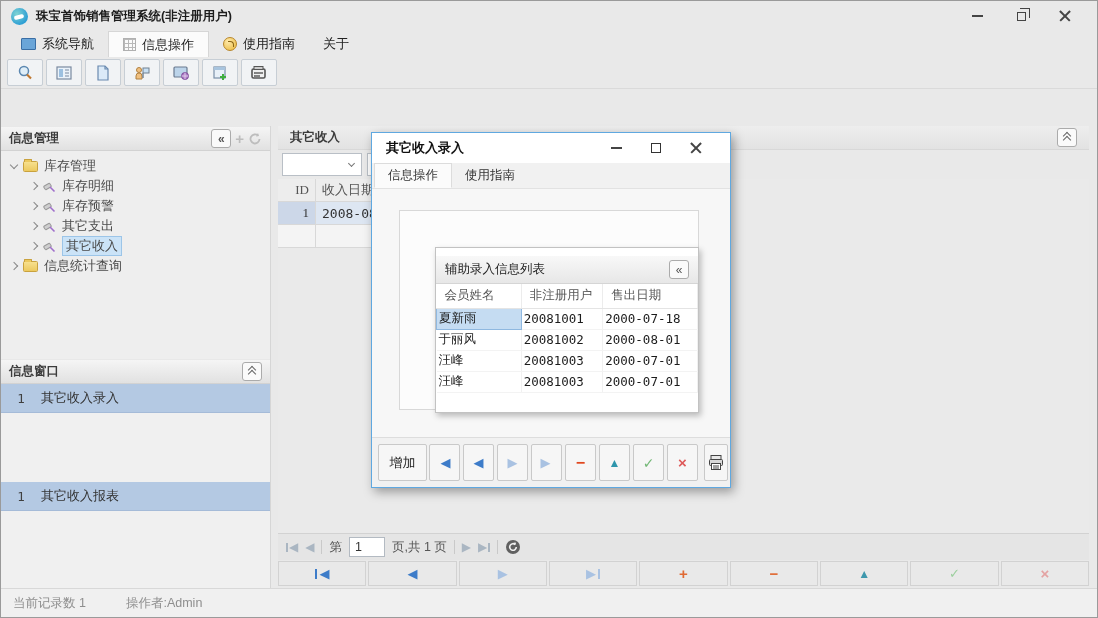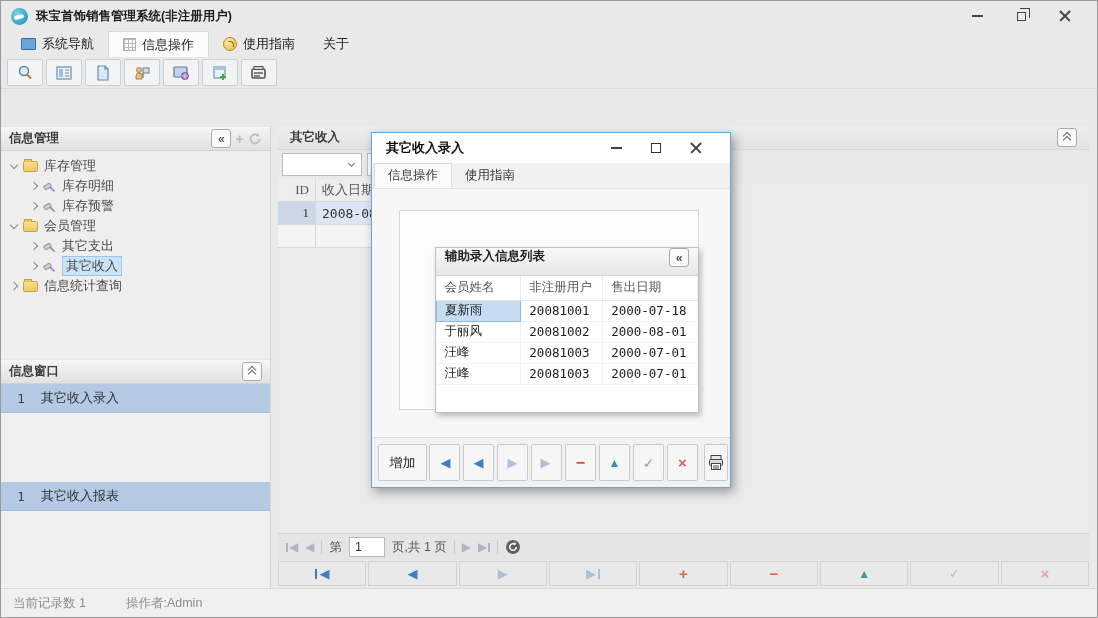--- a/index.html
+++ b/index.html
@@ -148,26 +148,26 @@
   .dbtn { width:40px; height:26px; display:flex; align-items:center; justify-content:center; }
   .ico-max { width:10px; height:10px; border:1.5px solid #333; }
   .dtabs { height:26px; background:#f1f1f1; border-bottom:1px solid #e2e2e2; display:flex; padding-left:2px; }
   .dtab { padding:0 13px; display:flex; align-items:center; font-size:12.5px; color:#333; }
   .dtab.active { background:#fbfbfb; border:1px solid #dcdcdc; border-bottom:1px solid #fbfbfb; }
   .grouppanel { position:absolute; left:27px; top:77px; width:300px; height:200px; background:#fcfcfc;
                 border:1px solid #d8d8d8; }
   .listpanel { position:absolute; left:63px; top:114px; width:264px; height:166px; background:#fff;
                border:1px solid #c2c2c2; box-shadow:2px 3px 6px rgba(0,0,0,.25); display:flex; flex-direction:column; }
   .lphead { height:28px; background:linear-gradient(#f8f8f8,#e7e7e7); border-bottom:1px solid #d5d5d5;
-            display:flex; padding:0 9px; font-weight:bold; font-size:12.5px; color:#222; flex:none; }
+            display:flex; align-items:center; padding:0 9px; font-weight:normal; font-size:12.5px; color:#222; flex:none;margin-top:8px; }
   .lphead .sp { margin-left:auto; }
   .ltable { width:100%; border-collapse:collapse; font-size:12.5px; }
   .ltable th { height:24px; font-weight:normal; color:#555; text-align:left; padding:0 8px;
                border-right:1px solid #ececec; border-bottom:1px solid #e4e4e4; }
-  .ltable td { height:21px; color:#1c1c1c; padding:0 8px; border-right:1px solid #f1f1f1; border-bottom:1px solid #f3f3f3; }
+  .ltable td { height:21px; color:#1c1c1c; padding:0 2px; border-right:1px solid #f1f1f1; border-bottom:1px solid #f3f3f3; }
   .ltable .mono { font-family:"DejaVu Sans Mono","Liberation Mono",monospace; font-size:12.5px; }
   .ltable td.namesel { background:#c5dcf2; border:1px solid #8fb8e0; }
   .c-name { width:86px; } .c-card { width:82px; } .c-date { width:96px; }
 
   .dtoolbar { position:absolute; left:0; right:0; bottom:0; height:50px; background:#f1f1f1;
               border-top:1px solid #ddd; }
   .dbtn2 { position:absolute; top:6px; height:37px; background:#f6f6f6; border:1px solid #c9c9c9;
            border-radius:2px; display:flex; align-items:center; justify-content:center; font-size:13px; gap:2px; }
   .addbtn { left:6px; width:49px; color:#222; }
   .d-red { color:#e0481f; font-weight:bold; font-size:16px; }
@@ -300,25 +300,20 @@
             </svg>
           <span class="tlabel">库存明细</span>
         </div>
         <div class="titem lvl1">
           <span class="caret right"></span>
           <svg class="leafico" width="13" height="13" viewBox="0 0 13 13">
               <rect x="1" y="4.5" width="7" height="4" rx="1" fill="#cfcfcf" stroke="#9a9a9a" transform="rotate(-30 4.5 6.5)"></rect>
               <line x1="7" y1="7" x2="11.5" y2="11.5" stroke="#a070cc" stroke-width="1.6"></line>
             </svg>
           <span class="tlabel">库存预警</span>
-        </div>
-        <div class="titem lvl0">
-          <span class="caret down"></span>
-          <span class="folder"></span>
-          <span class="tlabel">会员管理</span>
         </div>
         <div class="titem lvl1">
           <span class="caret right"></span>
           <svg class="leafico" width="13" height="13" viewBox="0 0 13 13">
               <rect x="1" y="4.5" width="7" height="4" rx="1" fill="#cfcfcf" stroke="#9a9a9a" transform="rotate(-30 4.5 6.5)"></rect>
               <line x1="7" y1="7" x2="11.5" y2="11.5" stroke="#a070cc" stroke-width="1.6"></line>
             </svg>
           <span class="tlabel">其它支出</span>
         </div>
         <div class="titem lvl1">

